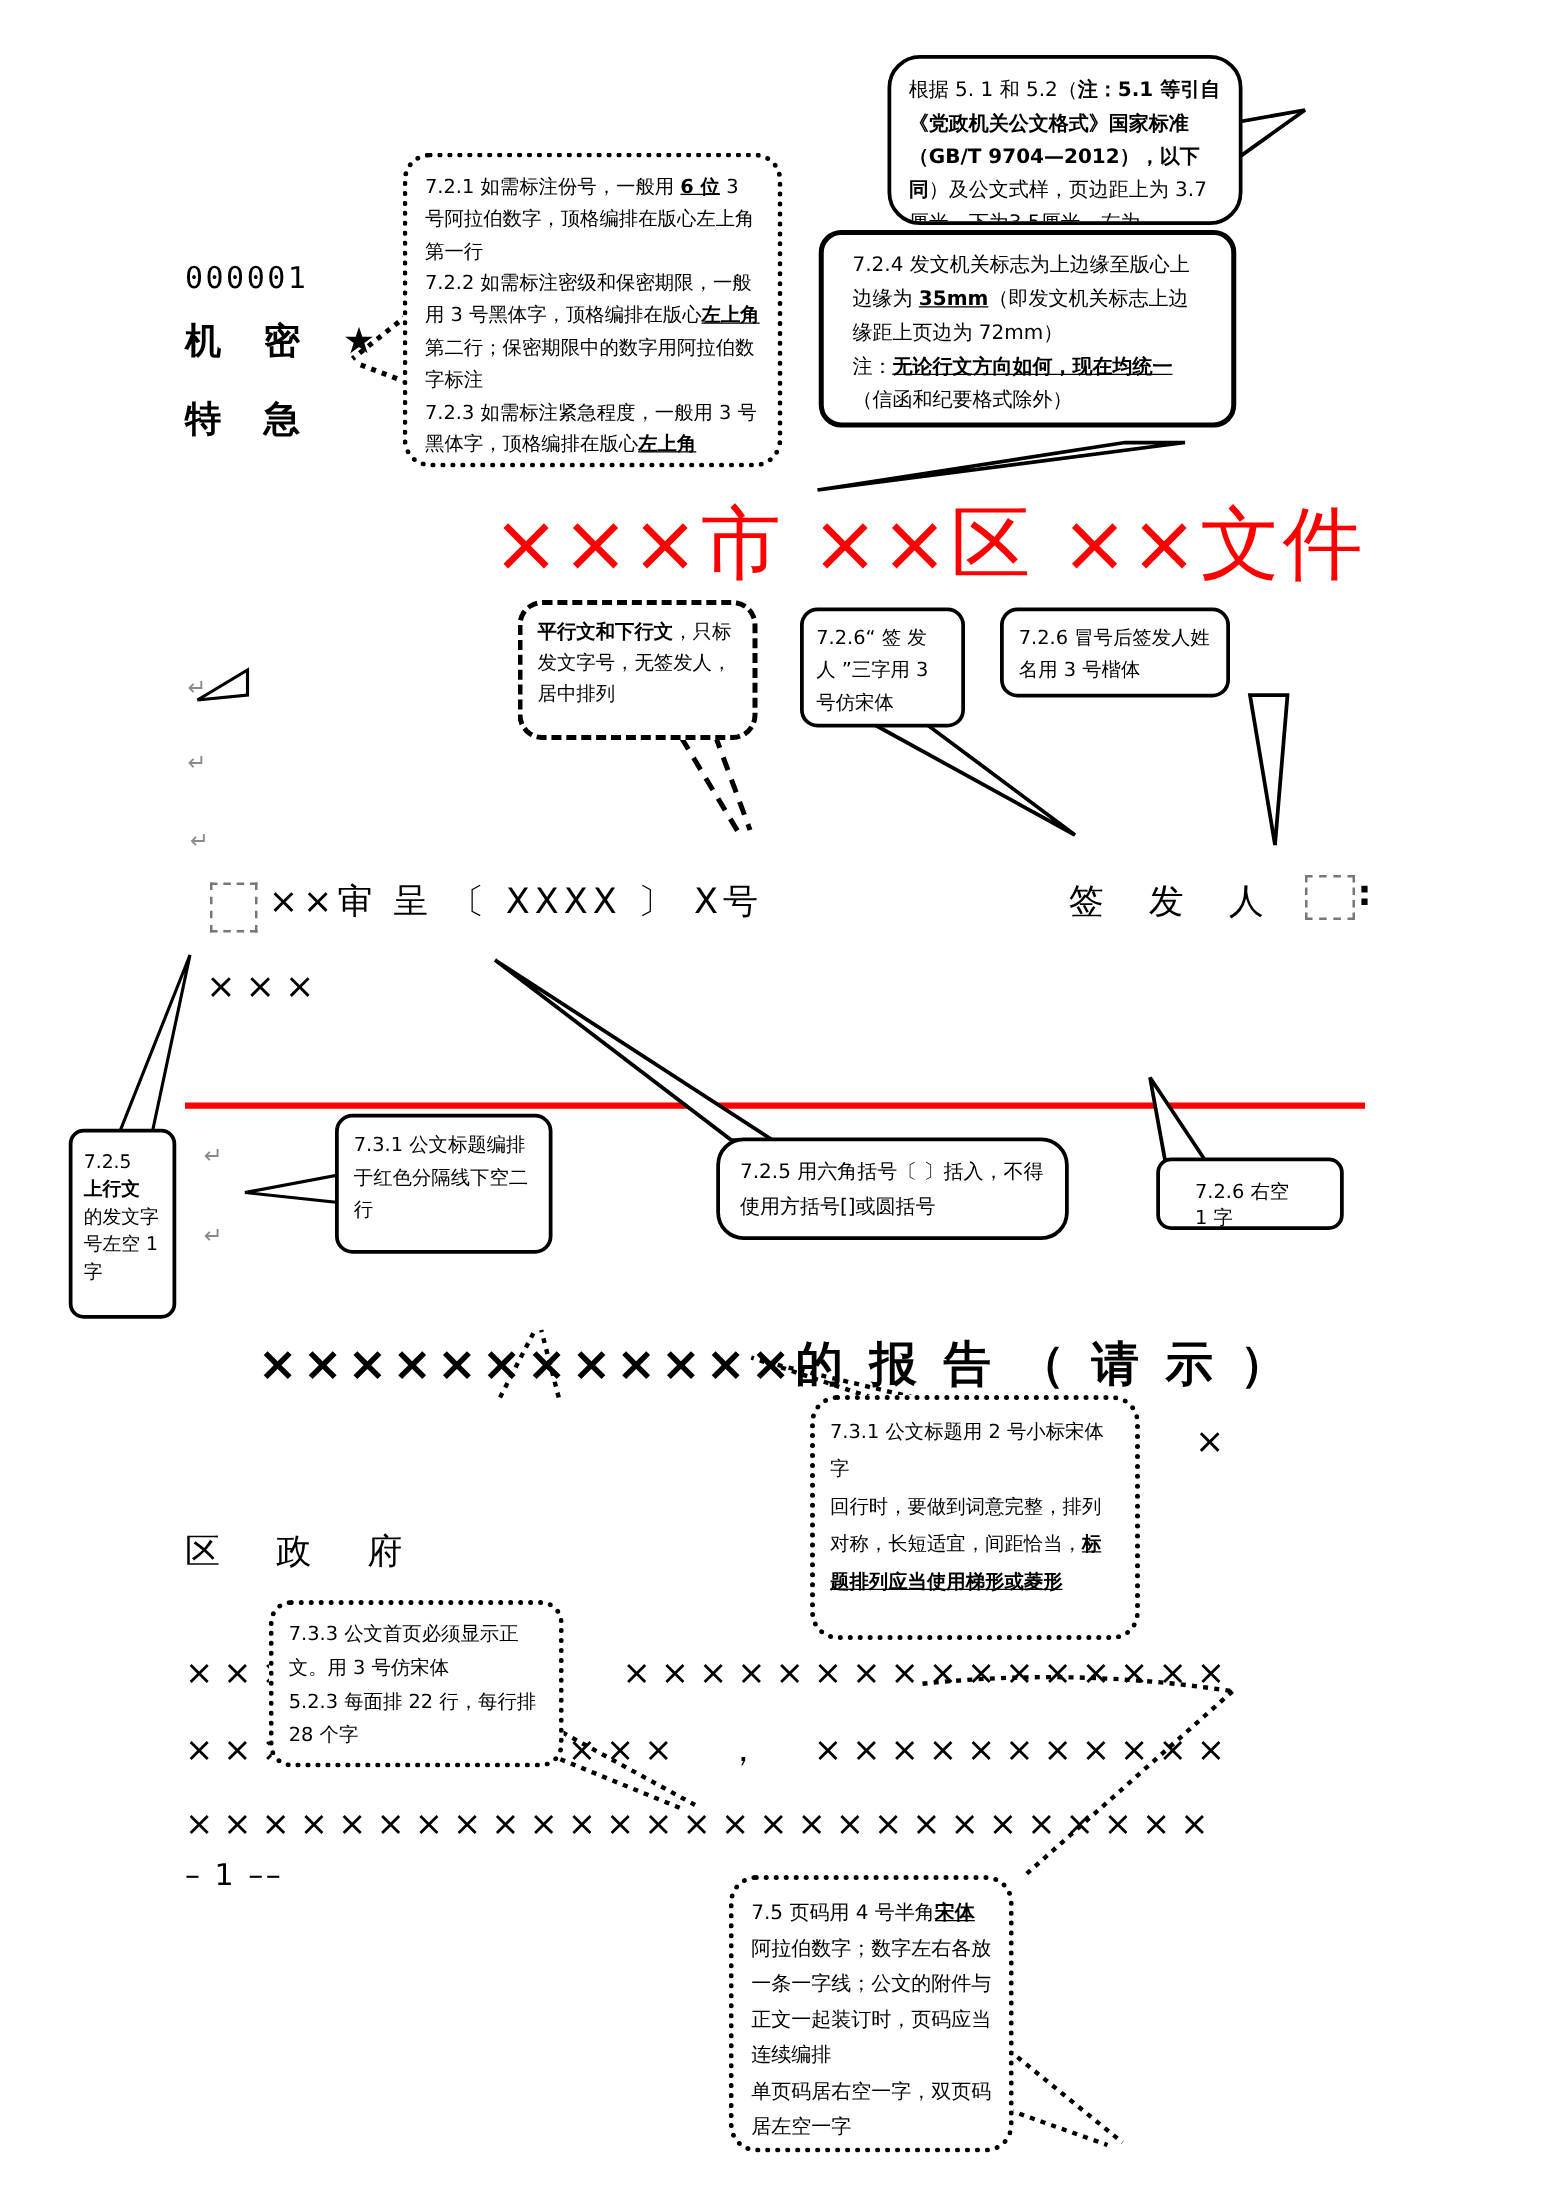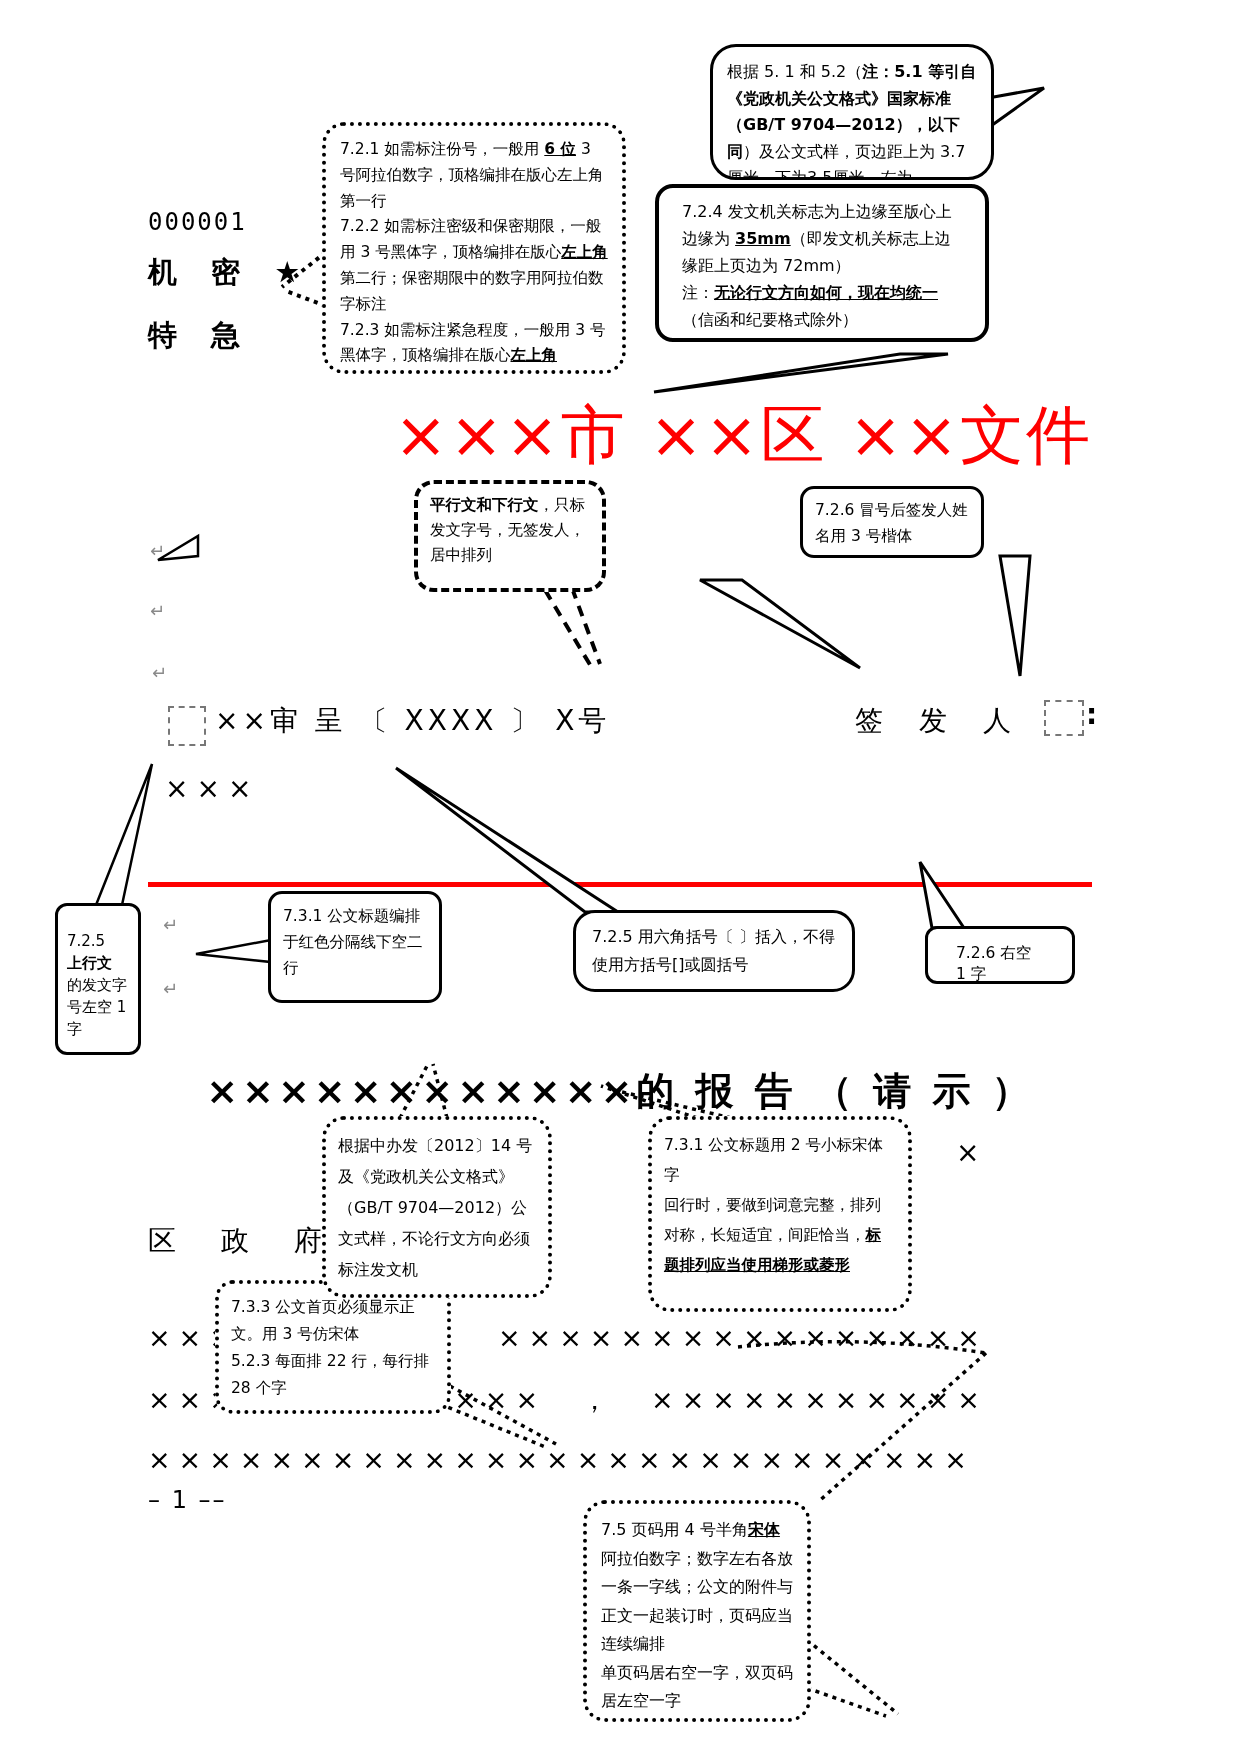--- a/index.html
+++ b/index.html
@@ -15,21 +15,21 @@
   .xrow{position:absolute;font-size:27px;letter-spacing:8px;white-space:nowrap;z-index:2;}
   svg.overlay{position:absolute;left:0;top:0;z-index:4;pointer-events:none;}
   
   #c1{left:710px;top:44px;width:284px;height:136px;padding:12px 14px;font-size:16px;line-height:26.5px;overflow:hidden;border-radius:26px;}
   #c2{left:322px;top:122px;width:304px;height:252px;padding:11px 14px;font-size:15.5px;line-height:25.8px;}
   #c3{left:655px;top:184px;width:334px;height:158px;padding:10px 23px;font-size:16px;line-height:27px;border-width:4px;}
   #c4{left:196px;top:486px;width:164px;height:86px;padding:8px 10px;font-size:15px;line-height:23px;border-radius:14px;}
   #c5{left:414px;top:480px;width:192px;height:112px;padding:9px 12px;font-size:15.5px;line-height:25px;}
   #c6{left:640px;top:486px;width:132px;height:96px;padding:8px 10px;font-size:15.5px;line-height:26px;border-radius:14px;}
   #c7{left:800px;top:486px;width:184px;height:72px;padding:8px 12px;font-size:15.5px;line-height:26px;border-radius:14px;}
-  #c8{left:55px;top:903px;width:86px;height:152px;padding:24px 9px;font-size:15px;line-height:22px;border-radius:12px;}
+  #c8{left:55px;top:903px;width:86px;height:152px;padding:12px 9px;font-size:15px;line-height:22px;border-radius:12px;}
   #c9{left:268px;top:891px;width:174px;height:112px;padding:9px 12px;font-size:15.5px;line-height:26px;border-radius:14px;}
   #c10{left:573px;top:910px;width:282px;height:82px;padding:10px 16px;font-size:16px;line-height:28px;border-radius:22px;}
   #c11{left:925px;top:926px;width:150px;height:58px;padding:14px 28px;font-size:15.5px;border-radius:12px;}
   #c12{left:322px;top:1116px;width:230px;height:182px;padding:10px 12px;font-size:16px;line-height:31px;z-index:7;}
   #c13{left:648px;top:1116px;width:264px;height:196px;padding:10px 12px;font-size:15.5px;line-height:30px;z-index:7;}
   #c14{left:215px;top:1280px;width:236px;height:134px;padding:10px 12px;font-size:15.5px;line-height:27px;z-index:6;border-radius:18px;}
   #c15{left:583px;top:1500px;width:228px;height:222px;padding:12px 14px;font-size:16px;line-height:28.5px;z-index:6;}
   
   #serial{left:148px;top:208px;font-size:24px;font-family:"DejaVu Sans Mono",monospace;letter-spacing:2px;}
   #security{left:148px;top:253px;font-size:29px;font-weight:bold;letter-spacing:12px;}
@@ -113,27 +113,27 @@
   <div class="abs" id="pageno">– 1 ––</div>
 
   <div class="callout solid" id="c1"><span>根据 5. 1 和 5.2（</span><span style="font-weight: bold;">注：5.1 等引自《党政机关公文格式》国家标准（GB/T 9704—2012），以下同</span><span>）及公文式样，页边距上为 3.7厘米，下为3.5厘米，左为</span></div>
   <div class="callout dotted" id="c2"><span>7.2.1 如需标注份号，一般用 </span><span style="font-weight: bold; text-decoration: underline;">6 位</span><span> 3 号阿拉伯数字，顶格编排在版心左上角第一行
 7.2.2 如需标注密级和保密期限，一般用 3 号黑体字，顶格编排在版心</span><span style="font-weight: bold; text-decoration: underline;">左上角</span><span>第二行；保密期限中的数字用阿拉伯数字标注
 7.2.3 如需标注紧急程度，一般用 3 号黑体字，顶格编排在版心</span><span style="font-weight: bold; text-decoration: underline;">左上角</span></div>
   <div class="callout solid" id="c3"><span>7.2.4 发文机关标志为上边缘至版心上边缘为 </span><span style="font-weight: bold; text-decoration: underline;">35mm</span><span>（即发文机关标志上边缘距上页边为 72mm）
 注：</span><span style="font-weight: bold; text-decoration: underline;">无论行文方向如何，现在均统一</span><span>
 （信函和纪要格式除外）</span></div>
   <div class="callout dashed" id="c5"><span style="font-weight: bold;">平行文和下行文</span><span>，只标发文字号，无签发人，居中排列</span></div>
+  <div class="callout solid" id="c6">7.2.6“ 签 发 人 ”三字用 3 号仿宋体</div>
   <div class="callout solid" id="c7">7.2.6 冒号后签发人姓名用 3 号楷体</div>
   <div class="callout solid" id="c8"><span>7.2.5
 </span><span style="font-weight: bold;">上行文</span><span> 的发文字号左空 1 字</span></div>
   <div class="callout solid" id="c9">7.3.1 公文标题编排于红色分隔线下空二行</div>
   <div class="callout solid" id="c10">7.2.5 用六角括号〔 〕括入，不得使用方括号[]或圆括号</div>
   <div class="callout solid" id="c11">7.2.6 右空 1 字</div>
-  <div class="callout dotted" id="c12">根据中办发〔2012〕14 号及《党政机关公文格式》（GB/T 9704—2012）公文式样，不论行文方向必须标注发文机</div>
   <div class="callout dotted" id="c13"><span>7.3.1 公文标题用 2 号小标宋体字
 回行时，要做到词意完整，排列对称，长短适宜，间距恰当，</span><span style="font-weight: bold; text-decoration: underline;">标题排列应当使用梯形或菱形</span></div>
   <div class="callout dotted" id="c14">7.3.3 公文首页必须显示正文。用 3 号仿宋体
 5.2.3 每面排 22 行，每行排 28 个字</div>
   <div class="callout dotted" id="c15"><span>7.5 页码用 4 号半角</span><span style="font-weight: bold; text-decoration: underline;">宋体</span><span>阿拉伯数字；数字左右各放一条一字线；公文的附件与正文一起装订时，页码应当连续编排
 单页码居右空一字，双页码居左空一字</span></div>
 
 </div>
 
 </body></html>

